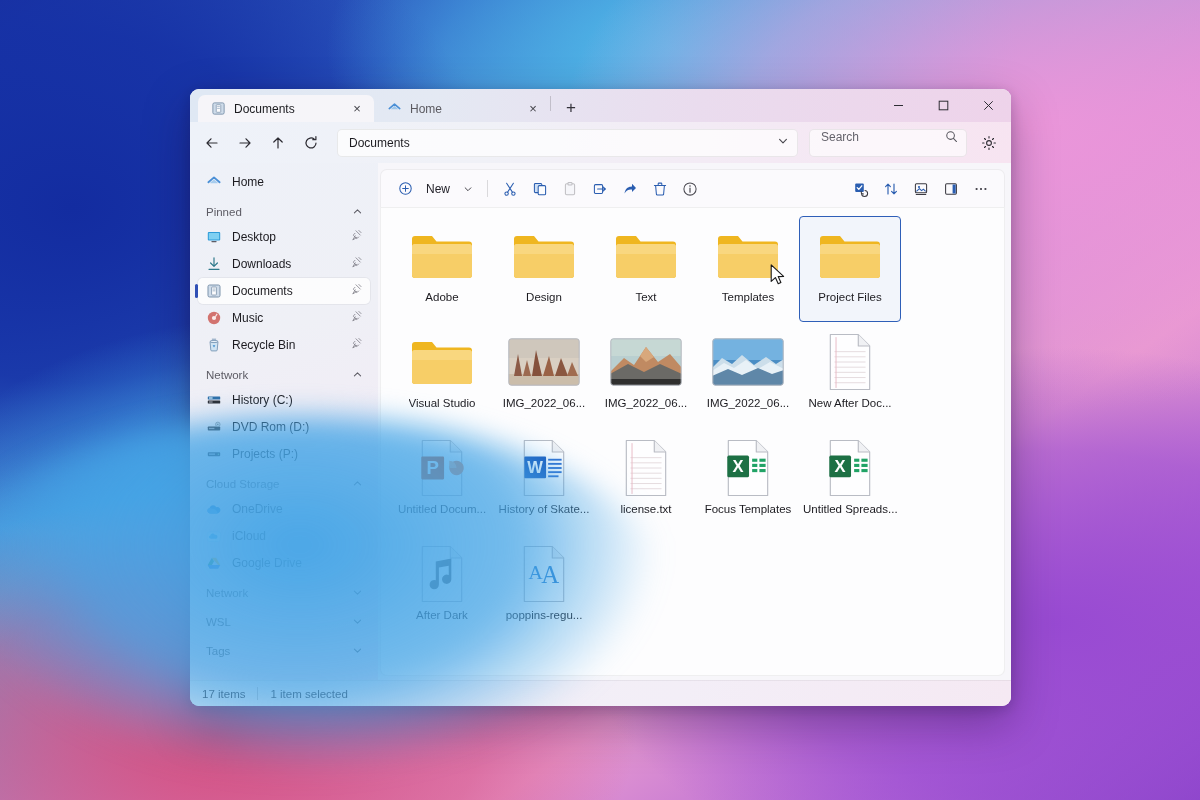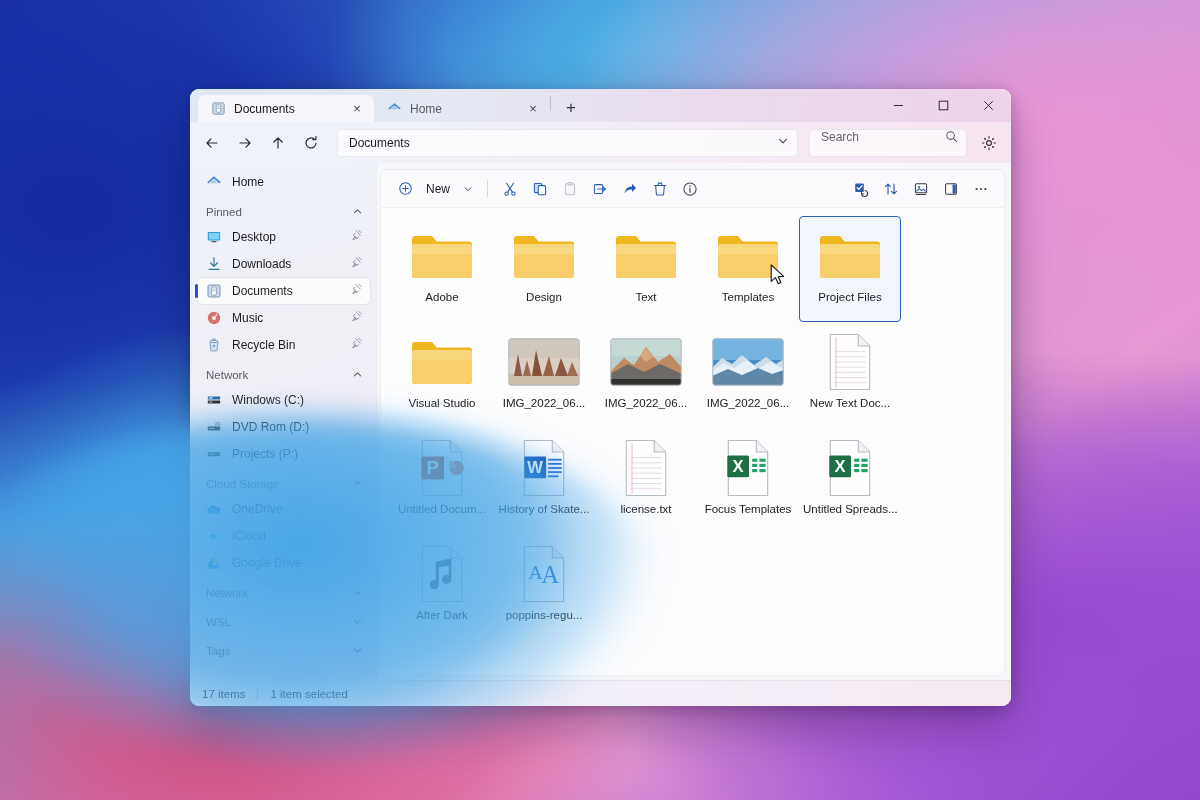--- a/index.html
+++ b/index.html
@@ -402,21 +402,21 @@
             </div>
             <div class="nav-item">
               <span class="nav-icon">
                 <svg width="16" height="16" viewBox="0 0 16 16">
                   <rect x="1.8" y="4.4" width="12.4" height="3.2" rx="0.6" fill="#2e6fa8"></rect>
                   <rect x="1.8" y="8.4" width="12.4" height="3.2" rx="0.6" fill="#2b2b30"></rect>
                   <rect x="3" y="5.3" width="3.6" height="1.4" fill="#bfe0f4"></rect>
                   <rect x="3" y="9.3" width="3.6" height="1.4" fill="#8d8d96"></rect>
                 </svg>
               </span>
-              <span class="nav-label">Windows (C:)</span>
+              <span class="nav-label">History (C:)</span>
             </div>
             <div class="nav-item">
               <span class="nav-icon">
                 <svg width="16" height="16" viewBox="0 0 16 16">
                   <rect x="1.8" y="7.4" width="12.4" height="4.2" rx="0.8" fill="#3c3c42"></rect>
                   <rect x="3" y="8.8" width="5.4" height="1.3" fill="#a7a7b0"></rect>
                   <circle cx="11.8" cy="5.4" r="2.3" fill="#cfd6de" stroke="#8a8f98" stroke-width="0.7"></circle>
                   <circle cx="11.8" cy="5.4" r="0.6" fill="#6d727a"></circle>
                 </svg>
               </span>
@@ -723,21 +723,21 @@
                       <line x1="7" y1="23" x2="37" y2="23"></line>
                       <line x1="7" y1="28" x2="37" y2="28"></line>
                       <line x1="7" y1="33" x2="37" y2="33"></line>
                       <line x1="7" y1="38" x2="37" y2="38"></line>
                       <line x1="7" y1="43" x2="37" y2="43"></line>
                       <line x1="7" y1="48" x2="37" y2="48"></line>
                     </g>
                     <line x1="8.5" y1="4" x2="8.5" y2="53" stroke="#e8b9c4" stroke-width="0.9"></line>
                   </svg>
                 </div>
-                <div class="tile-label">New Text Doc...</div>
+                <div class="tile-label">New After Doc...</div>
               </div>
               <div class="tile">
                 <div class="tile-icon">
                   <svg width="46" height="58" viewBox="0 0 44 56">
                     <path d="M3 1.5 H30 L41 12.5 V54.5 H3 Z" fill="#fefeff" stroke="#b9bcc4" stroke-width="1.1" stroke-linejoin="round"></path>
                     <path d="M30 1.5 L30 12.5 L41 12.5" fill="#f0f1f4" stroke="#b9bcc4" stroke-width="1.1" stroke-linejoin="round"></path>
                     <rect x="2" y="17" width="22" height="22" rx="1" fill="#c8400f"></rect>
                     <text x="13" y="34" font-family="Liberation Sans, sans-serif" font-size="18" font-weight="bold" fill="#ffffff" text-anchor="middle">P</text>
                     <path d="M29 28 A7 7 0 1 0 29 27.9 Z" fill="#ef7a48"></path>
                     <path d="M29 28 L29 21 A7 7 0 0 1 36 28 Z" fill="#f5a882"></path>

